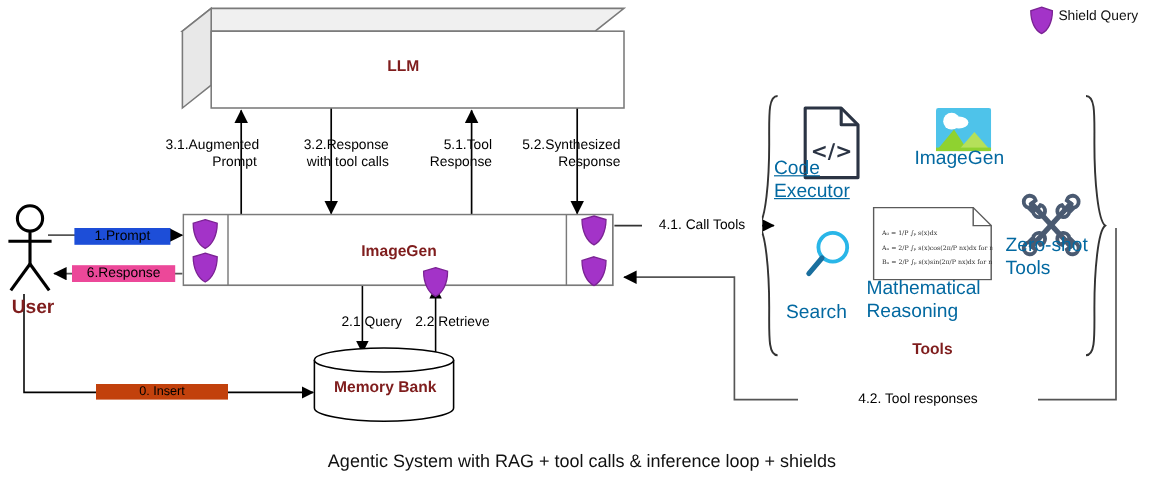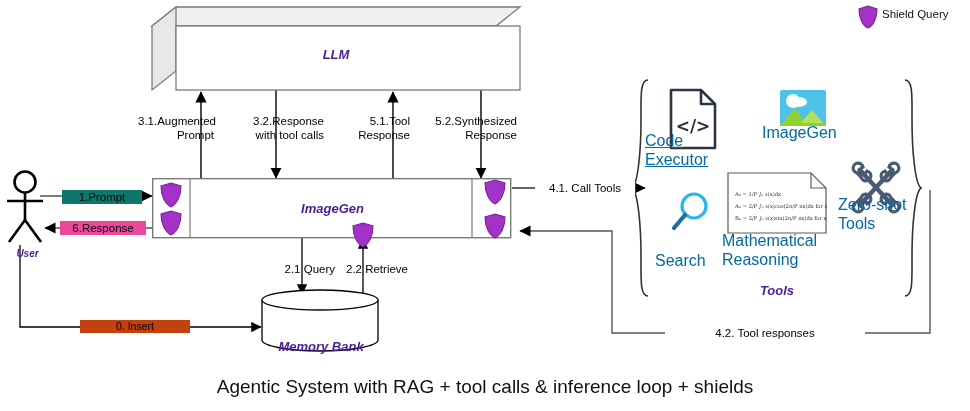--- a/index.html
+++ b/index.html
@@ -2,22 +2,22 @@
 <html><head>
 <meta charset="utf-8">
 <style>
   html,body{margin:0;padding:0;background:#ffffff;}
   body{width:970px;height:411px;font-family:"Liberation Sans",sans-serif;overflow:hidden;}
   #stage{position:relative;width:970px;height:411px;}
   .abs{position:absolute;}
   svg{display:block;}
   .lbl{position:absolute;font-size:11.5px;color:#000;line-height:1.22;text-align:right;white-space:pre-line;}
   .tool-lbl{position:absolute;font-size:16px;color:#0369a1;text-align:left;line-height:1.18;}
-  .caption{position:absolute;font-size:19px;color:#111;text-align:center;width:970px;}
-  .node-title{position:absolute;font-weight:bold;font-size:13px;color:#4c1d95;text-align:center;font-style:italic;}
+  .caption{position:absolute;font-size:15px;color:#111;text-align:center;width:970px;}
+  .node-title{position:absolute;font-weight:bold;font-size:13px;color:#7f1d1d;text-align:center;}
 </style>
 </head>
 <body>
 
 <div id="stage">
 
   <svg class="abs" style="left:0;top:0;" width="970" height="411">
     <defs>
       <marker id="ahB" markerWidth="9" markerHeight="9" refX="7.5" refY="4" orient="auto">
         <path d="M0,0 L8,4 L0,8 z" fill="#000"></path>
@@ -91,40 +91,40 @@
       <path d="M11,1 L21,4 C21,14 17,22 11,25 C5,22 1,14 1,4 z" fill="#A333C8" stroke="#7B2394" stroke-width="1.1"></path>
     </svg>
   <svg class="abs" style="left:352px;top:222px;" width="22" height="26">
       <path d="M11,1 L21,4 C21,14 17,22 11,25 C5,22 1,14 1,4 z" fill="#A333C8" stroke="#7B2394" stroke-width="1.1"></path>
     </svg>
 
   <svg class="abs" style="left:260px;top:288px;" width="122" height="65">
     <path d="M2,12 L2,52 C2,58 29,63 60,63 C91,63 118,58 118,52 L118,12" fill="#ffffff" stroke="#000" stroke-width="1.3"></path>
     <ellipse cx="60" cy="12" rx="58" ry="10" fill="#ffffff" stroke="#000" stroke-width="1.3"></ellipse>
   </svg>
-  <div class="node-title" style="left:260px;top:315px;width:122px;margin-top:24px;">Memory Bank</div>
+  <div class="node-title" style="left:260px;top:315px;width:122px;">Memory Bank</div>
 
   <svg class="abs" style="left:4px;top:170px;" width="48" height="75">
     <circle cx="21" cy="12" r="10.5" fill="#fff" stroke="#000" stroke-width="2.6"></circle>
     <line x1="21" y1="23" x2="21" y2="50" stroke="#000" stroke-width="2.6"></line>
     <line x1="3" y1="31" x2="39" y2="31" stroke="#000" stroke-width="2.6"></line>
     <line x1="21" y1="50" x2="5" y2="72" stroke="#000" stroke-width="2.6"></line>
     <line x1="21" y1="50" x2="37" y2="72" stroke="#000" stroke-width="2.6"></line>
   </svg>
-  <div class="node-title" style="left:0px;top:248px;width:55px;font-size:10px;">User</div>
+  <div class="node-title" style="left:0px;top:248px;width:55px;font-size:16px;">User</div>
 
   <div class="lbl" style="left:138px;top:114px;width:76px;">3.1.Augmented
 Prompt</div>
   <div class="lbl" style="left:232px;top:114px;width:92px;">3.2.Response
 with tool calls</div>
   <div class="lbl" style="left:338px;top:114px;width:72px;">5.1.Tool
 Response</div>
   <div class="lbl" style="left:427px;top:114px;width:90px;">5.2.Synthesized
 Response</div>
-  <div class="lbl" style="left:62px;top:190px;width:80px;text-align:center;background:#0f766e;">1.Prompt</div>
+  <div class="lbl" style="left:62px;top:190px;width:80px;text-align:center;background:#1d4ed8;">1.Prompt</div>
   <div class="lbl" style="left:60px;top:221px;width:86px;text-align:center;background:#ec4899;">6.Response</div>
   <div class="lbl" style="left:80px;top:320px;width:110px;text-align:center;background:#c2410c;font-size:10.5px;">0. Insert</div>
   <div class="lbl" style="left:265px;top:262px;width:70px;">2.1 Query</div>
   <div class="lbl" style="left:332px;top:262px;width:76px;">2.2 Retrieve</div>
   <div class="lbl" style="left:535px;top:181px;width:100px;text-align:center;background:#fff;">4.1. Call Tools</div>
   <div class="lbl" style="left:665px;top:326px;width:200px;text-align:center;background:#fff;">4.2. Tool responses</div>
 
   <svg class="abs" style="left:668px;top:88px;" width="50" height="62">
     <path d="M3,2 L33,2 L47,16 L47,60 L3,60 z" fill="#fff" stroke="#2b3444" stroke-width="2.6" stroke-linejoin="round"></path>
     <path d="M33,2 L33,16 L47,16" fill="none" stroke="#2b3444" stroke-width="2.6" stroke-linejoin="round"></path>

